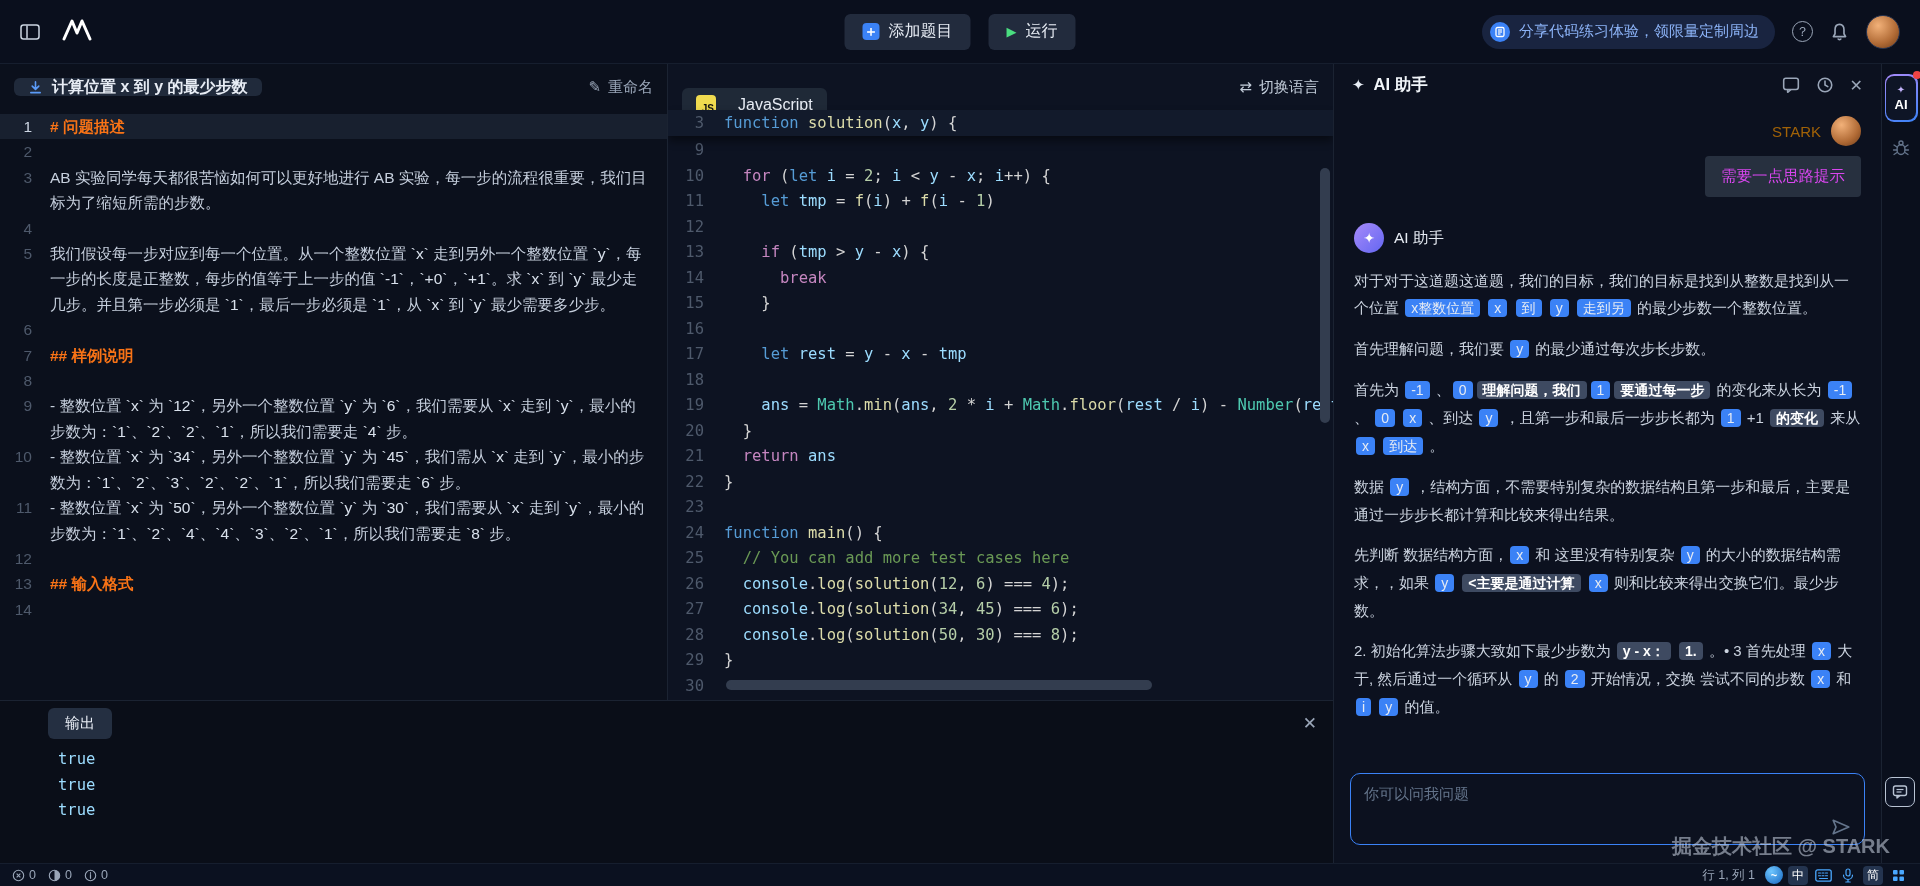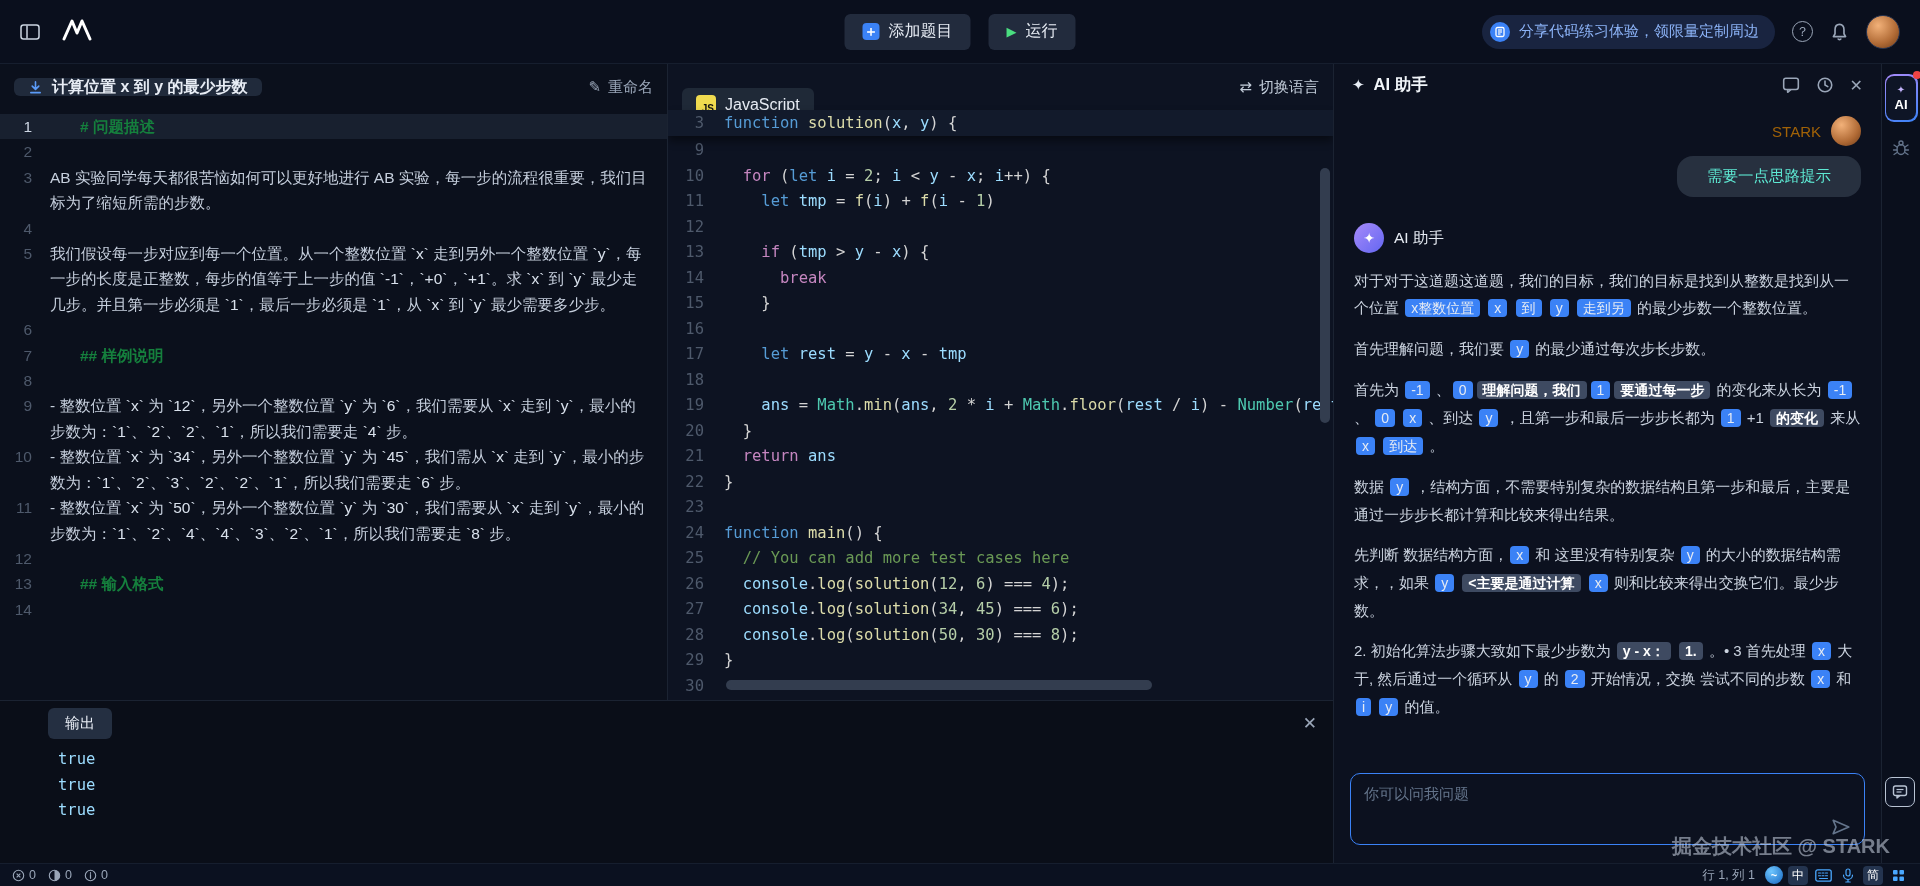--- a/index.html
+++ b/index.html
@@ -28,27 +28,27 @@
   .panel-left { grid-area:1/1/2/2; background:#0b101c; border-right:1px solid #1b2332; display:flex; flex-direction:column; overflow:hidden; }
   .pl-header { height:46px; flex:0 0 46px; display:flex; align-items:center; padding:0 14px; }
   .title-chip { display:flex; align-items:center; gap:9px; height:18px; padding:0 14px; background:#202a3b; border-radius:6px; color:#e8edf5; font-size:16px; font-weight:bold; cursor:pointer; }
   .rename-btn { margin-left:auto; display:flex; align-items:center; gap:7px; color:#9aa6b8; font-size:15px; background:none; border:none; cursor:pointer; }
   .md-body { flex:1; overflow:hidden; padding-top:4px; }
   .md-row { display:flex; line-height:25.4px; font-size:15.5px; }
   .md-row.current { background:rgba(125,145,190,.12); }
   .md-row .gut { flex:0 0 50px; text-align:right; padding-right:18px; color:#4e596b; user-select:none; }
   .md-row.current .gut { color:#cdd6e4; }
   .md-text { flex:1; padding-right:18px; white-space:pre-wrap; word-break:break-all; color:#c6cfdd; }
-  .md-text.heading { color:#15803d; font-weight:bold;margin-left:30px; }
+  .md-text.heading { color:#f97316; font-weight:bold; }
   .md-code { color:#d9e1ec; }
 
   
   .panel-editor { grid-area:1/2/2/3; background:#0d1322; border-right:1px solid #1b2332; display:flex; flex-direction:column; position:relative; overflow:hidden; }
   .ed-tabbar { height:46px; flex:0 0 46px; display:flex; align-items:center; padding:0 14px; }
-  .tab-chip { display:flex; align-items:center; gap:9px; height:34px; padding:0 14px; background:#1f2937; border-radius:6px; color:#e8edf5; font-size:16px; cursor:pointer;margin-top:36px; }
+  .tab-chip { display:flex; align-items:center; gap:22px; height:34px; padding:0 14px; background:#1f2937; border-radius:6px; color:#e8edf5; font-size:16px; cursor:pointer;margin-top:36px; }
   .js-badge { width:20px; height:20px; background:#f0db4f; color:#111; border-radius:4px; font-size:10px; font-weight:bold; display:flex; align-items:flex-end; justify-content:flex-end; padding:1px 2px; }
   .switch-lang { margin-left:auto; display:flex; align-items:center; gap:7px; color:#c3cdda; font-size:15px; background:none; border:none; cursor:pointer; }
   .sticky-line { height:26px; background:#121a2b; box-shadow:0 5px 8px rgba(0,0,0,.45); display:flex; line-height:26px; font-size:15.5px; position:relative; z-index:3; }
   .code-area { flex:1; overflow:hidden; padding-top:2px; }
   .code-row { display:flex; line-height:25.5px; font-size:15.5px; white-space:pre; }
   .code-row .gut, .sticky-line .gut { flex:0 0 56px; text-align:right; padding-right:20px; color:#4e596b; user-select:none; font-family:"DejaVu Sans Mono","Liberation Mono",monospace; }
   .code-text { flex:1; overflow:hidden; font-family:"DejaVu Sans Mono","Liberation Mono",monospace; }
   .tok-kwb{color:#569cd6} .tok-kwc{color:#c586c0} .tok-fn{color:#dcdcaa}
   .tok-v{color:#9cdcfe} .tok-num{color:#b5cea8} .tok-op{color:#d4d4d4}
   .tok-pl{color:#d4d4d4} .tok-cm{color:#6a9955} .tok-cls{color:#4ec9b0}
@@ -67,21 +67,21 @@
   
   .panel-ai { grid-area:1/3/3/4; background:#0c111f; display:flex; flex-direction:column; overflow:hidden; }
   .ai-header { height:42px; flex:0 0 42px; display:flex; align-items:center; padding:0 18px; }
   .ai-title { display:flex; align-items:center; gap:9px; color:#f1f5f9; font-size:16.5px; font-weight:bold; }
   .ai-title .spark { color:#e8edf5; font-size:15px; }
   .ai-hicons { margin-left:auto; display:flex; align-items:center; gap:16px; color:#9aa6b8; }
   .ai-scroll { flex:1; overflow:hidden; padding:2px 20px 0 20px; display:flex; flex-direction:column; }
   .user-row { display:flex; justify-content:flex-end; align-items:center; gap:10px; margin:8px 0 10px; }
   .user-name { color:#a16207; font-size:15px; }
   .avatar-sm { width:30px; height:30px; border-radius:50%; background:radial-gradient(circle at 35% 30%,#f2b179,#b06a35 60%,#6b3a18); }
-  .user-bubble { align-self:flex-end; background:#27303f; border-radius:16px; padding:10px 30px; color:#5eead4; font-size:15.5px; margin-bottom:26px; }
+  .user-bubble { align-self:flex-end; background:#27303f; border-radius:4px; padding:10px 16px; color:#d946ef; font-size:15.5px; margin-bottom:26px; }
   .ai-row { display:flex; align-items:center; gap:10px; margin-bottom:14px; }
   .ai-avatar { width:30px; height:30px; border-radius:50%; background:linear-gradient(135deg,#a78bfa,#6366f1); color:#fff; font-size:14px; display:flex; align-items:center; justify-content:center; }
   .ai-name { color:#e5eaf2; font-size:15.5px; }
   .ai-p { color:#ccd4e0; font-size:15px; line-height:27px; margin-bottom:13px; word-break:break-all; }
   .ai-p .chip { background:#3b82f6; border-radius:4px; padding:1px 6px; margin:0 2px; color:#e6ebf3; font-size:14px; }
   .ai-p .chip.bright { background:#3e4a61; color:#ffffff; font-weight:bold; }
   .ai-input-wrap { flex:0 0 96px; padding:10px 16px 14px; position:relative; }
   .ai-input { width:100%; height:72px; background:transparent; border:1.6px solid #3b82f6; border-radius:10px; color:#dbe3ee; font-size:15px; padding:11px 40px 11px 13px; resize:none; outline:none; font-family:inherit; }
   .ai-input::placeholder { color:#64748b; }
   .send-btn { position:absolute; right:30px; bottom:24px; background:none; border:none; cursor:pointer; }

